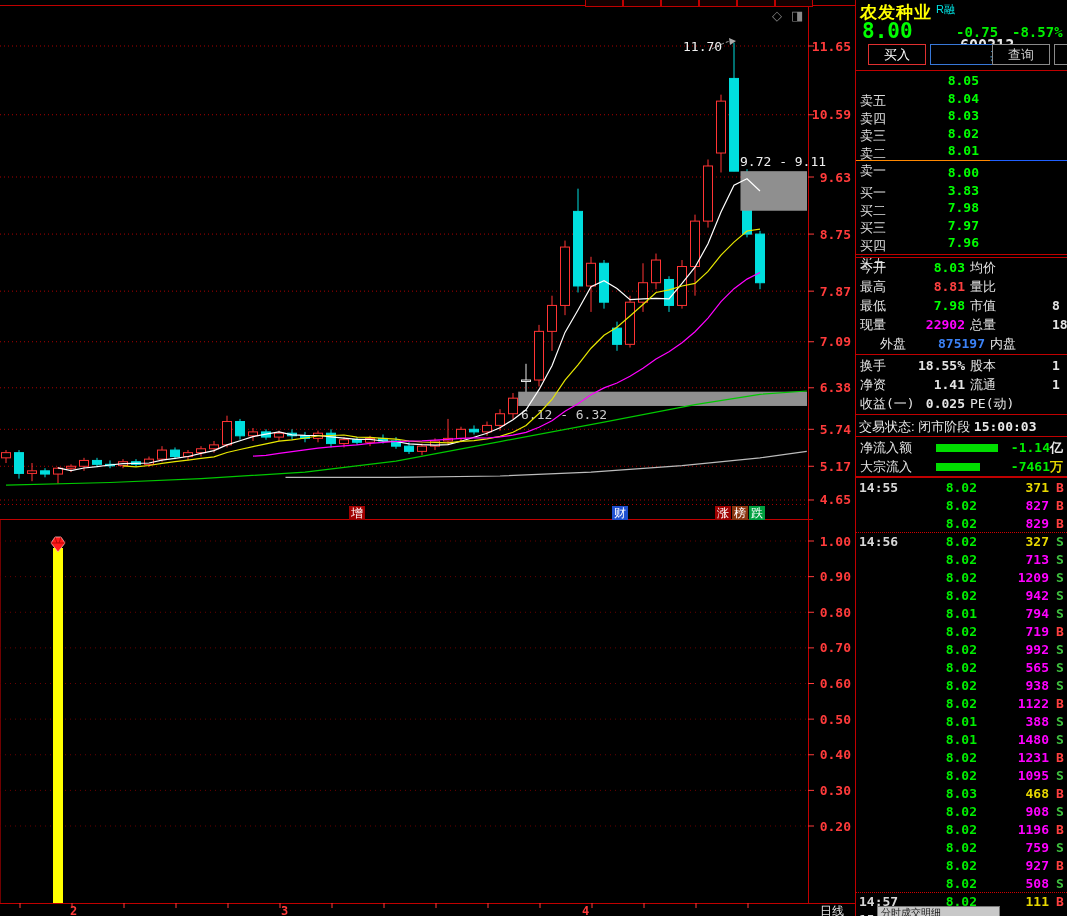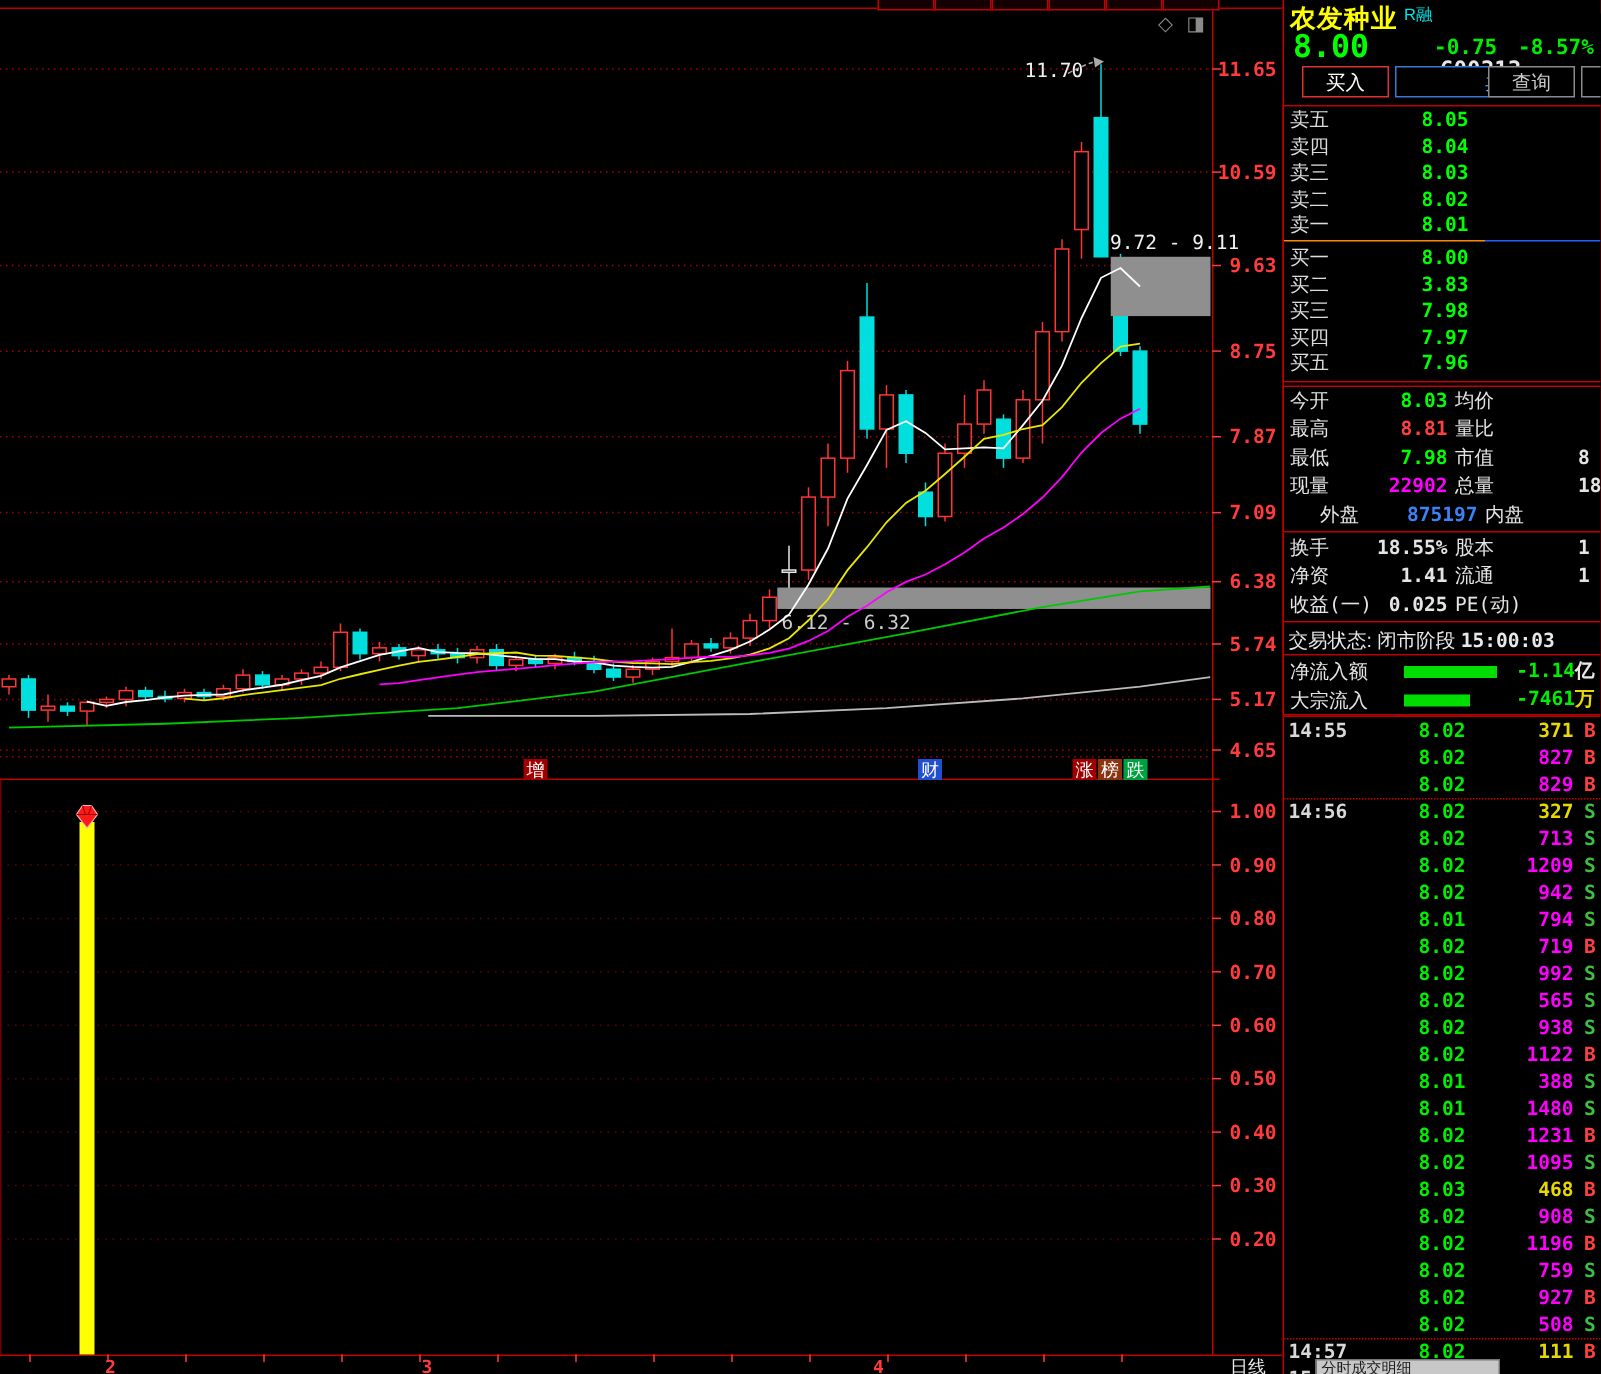--- a/index.html
+++ b/index.html
@@ -19,21 +19,21 @@
   #right-panel{position:absolute;left:856px;top:0;width:211px;height:916px;background:#000;}
   .rp-row{position:absolute;left:0;width:211px;height:18px;line-height:18px;font-size:13px;white-space:nowrap;}
   .stock-name{position:absolute;left:4px;top:1px;font-size:17px;font-weight:bold;color:#ffff00;letter-spacing:1px;}
   .stock-badge{position:absolute;left:80px;top:2px;font-size:11px;color:#00e5e5;}
   .stock-code{position:absolute;left:104px;top:2px;font-size:15px;font-weight:bold;color:#e8e8e8;margin-top:35px;}
   .px-last{position:absolute;left:6px;top:19px;font-size:21px;font-weight:bold;color:#00ff00;}
   .px-chg{position:absolute;left:100px;top:24px;font-size:14px;font-weight:bold;color:#00ee00;}
   .px-pct{position:absolute;left:156px;top:24px;font-size:14px;font-weight:bold;color:#00ee00;}
   .tbtn{position:absolute;top:44px;width:56px;height:19px;line-height:19px;text-align:center;
         font-size:13px;background:#000;border:1px solid #888;color:#ccc;cursor:pointer;}
-  .lbl{color:#dcdcdc;}
+  .lbl{color:#dcdcdc;margin-top:20px;}
   .book-row .lbl{position:absolute;left:4px;}
   .book-row .pv{position:absolute;right:88px;font-weight:bold;color:#00ff00;}
   .frame{position:absolute;border:1px solid #c00000;}
   .hline{position:absolute;left:0;width:211px;height:0;border-top:1px solid #c00000;}
   .sep-dot{position:absolute;left:0;width:211px;height:0;border-top:1px dotted #d00000;}
   .s-l1{position:absolute;left:4px;color:#e4e4e4;}
   .s-v1{position:absolute;right:102px;font-weight:bold;}
   .s-l2{position:absolute;left:114px;color:#e4e4e4;}
   .s-v2{position:absolute;left:196px;font-weight:bold;color:#e4e4e4;}
   .flow-bar{position:absolute;top:5px;height:8px;background:#00dd00;}

